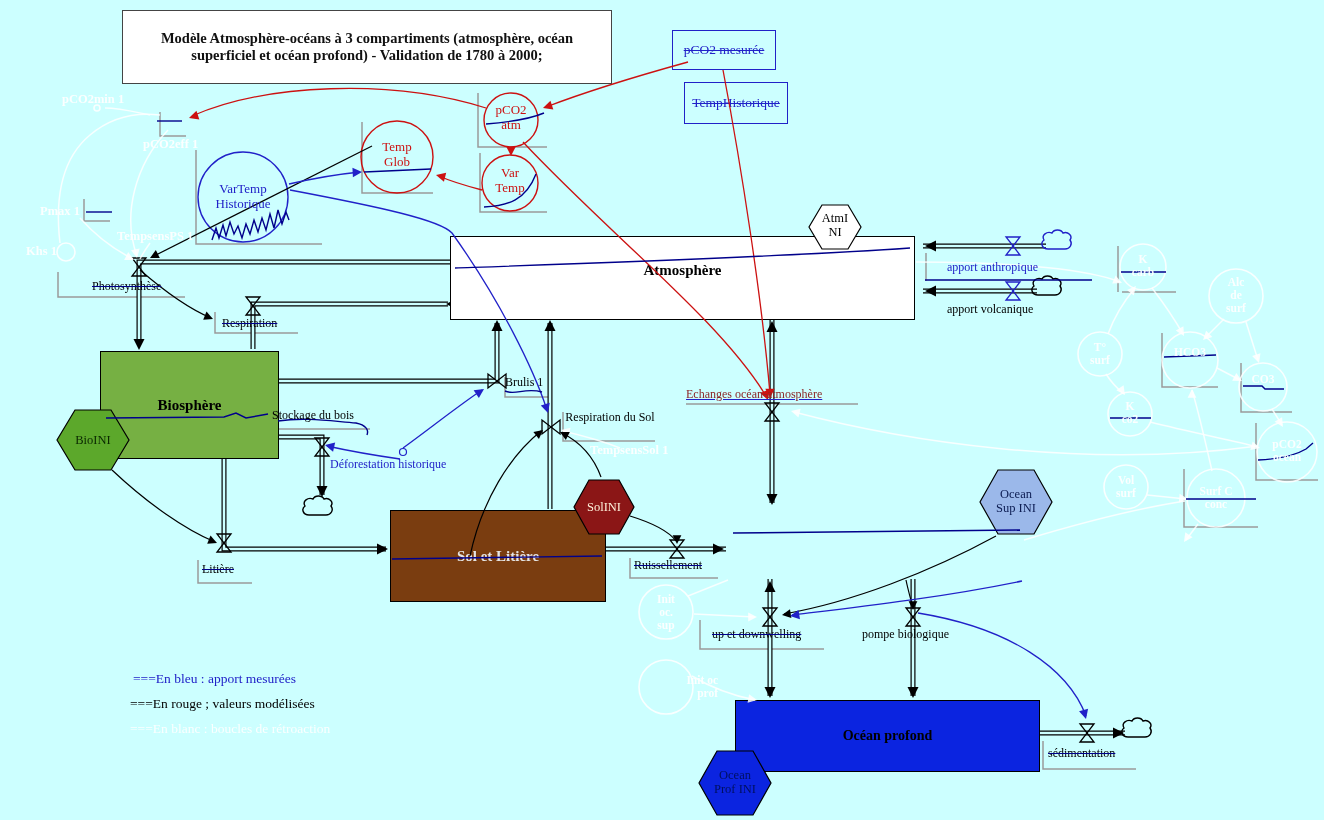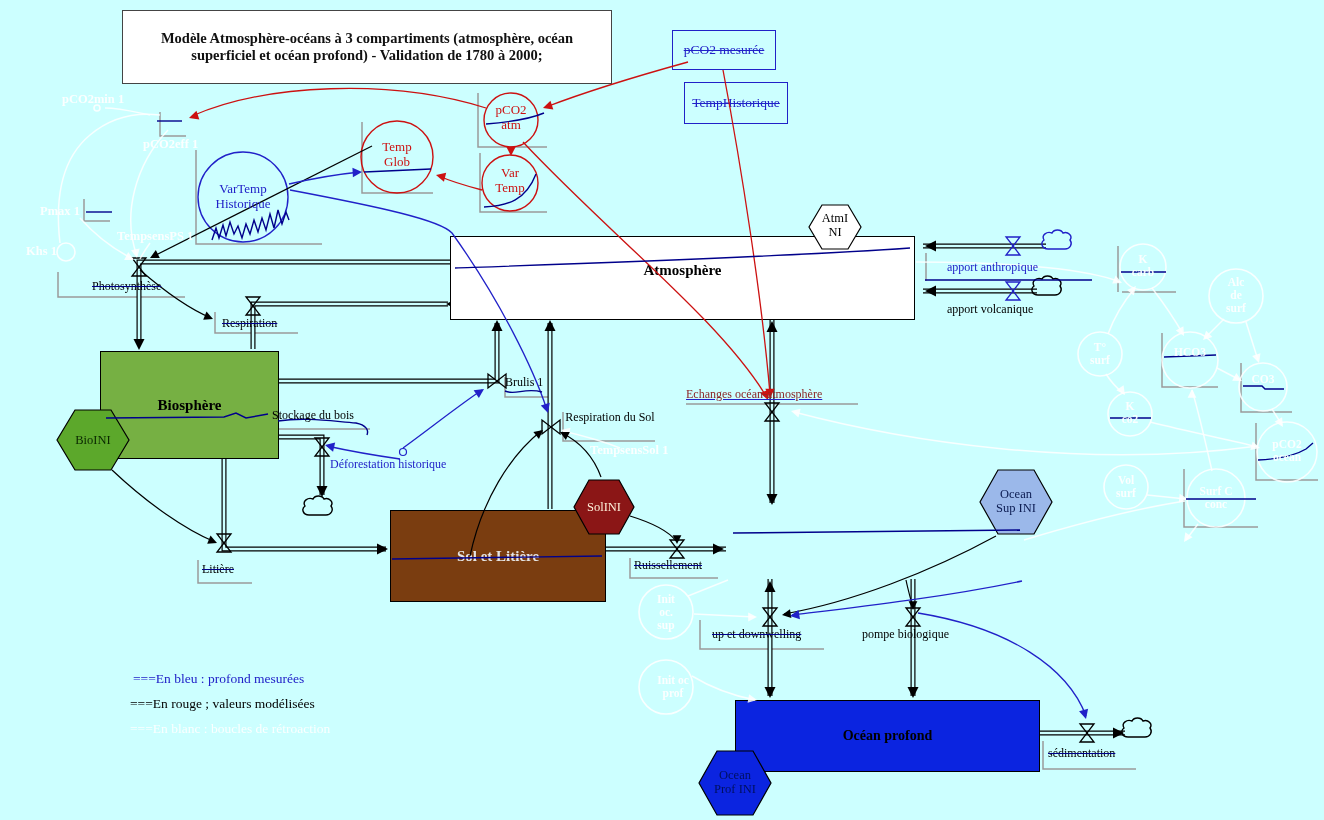--- a/index.html
+++ b/index.html
@@ -394,21 +394,21 @@
   <div class="wlbl" style="left:40px;top:204px;">Pmax 1</div>
   <div class="wlbl" style="left:26px;top:244px;">Khs 1</div>
   <div class="wlbl" style="left:117px;top:229px;">TempsensPS 1</div>
   <div class="wlbl" style="left:590px;top:443px;">TempsensSol 1</div>
 
   <div class="wclbl" style="left:644px;top:593px;width:44px;">
     <div>Init</div>
     <div>oc.</div>
     <div>sup</div>
   </div>
-  <div class="wclbl" style="left:645px;top:674px;width:56px;">
+  <div class="wclbl" style="left:662px;top:674px;width:56px;text-align:right;">
     <div>Init oc</div>
     <div>prof</div>
   </div>
   <div class="wclbl" style="left:1121px;top:253px;width:44px;">
     <div>K</div>
     <div>carb</div>
   </div>
   <div class="wclbl" style="left:1212px;top:276px;width:48px;">
     <div>Alc</div>
     <div>de</div>
@@ -434,18 +434,18 @@
   </div>
   <div class="wclbl" style="left:1259px;top:438px;width:56px;">
     <div>pCO2</div>
     <div>ocean</div>
   </div>
   <div class="wclbl" style="left:1186px;top:485px;width:60px;">
     <div>Surf C</div>
     <div>conc</div>
   </div>
 
-  <div class="legend" style="left:133px;top:671px;color:#2121C8;">===En bleu : profond mesurées</div>
+  <div class="legend" style="left:133px;top:671px;color:#2121C8;">===En bleu : apport mesurées</div>
   <div class="legend" style="left:130px;top:696px;color:#000000;text-align:center;">===En rouge ; valeurs modélisées</div>
   <div class="legend" style="left:130px;top:721px;color:rgba(255,255,255,0.93);">===En blanc : boucles de rétroaction</div>
 </div>
 
 </div>
 
 </body></html>

